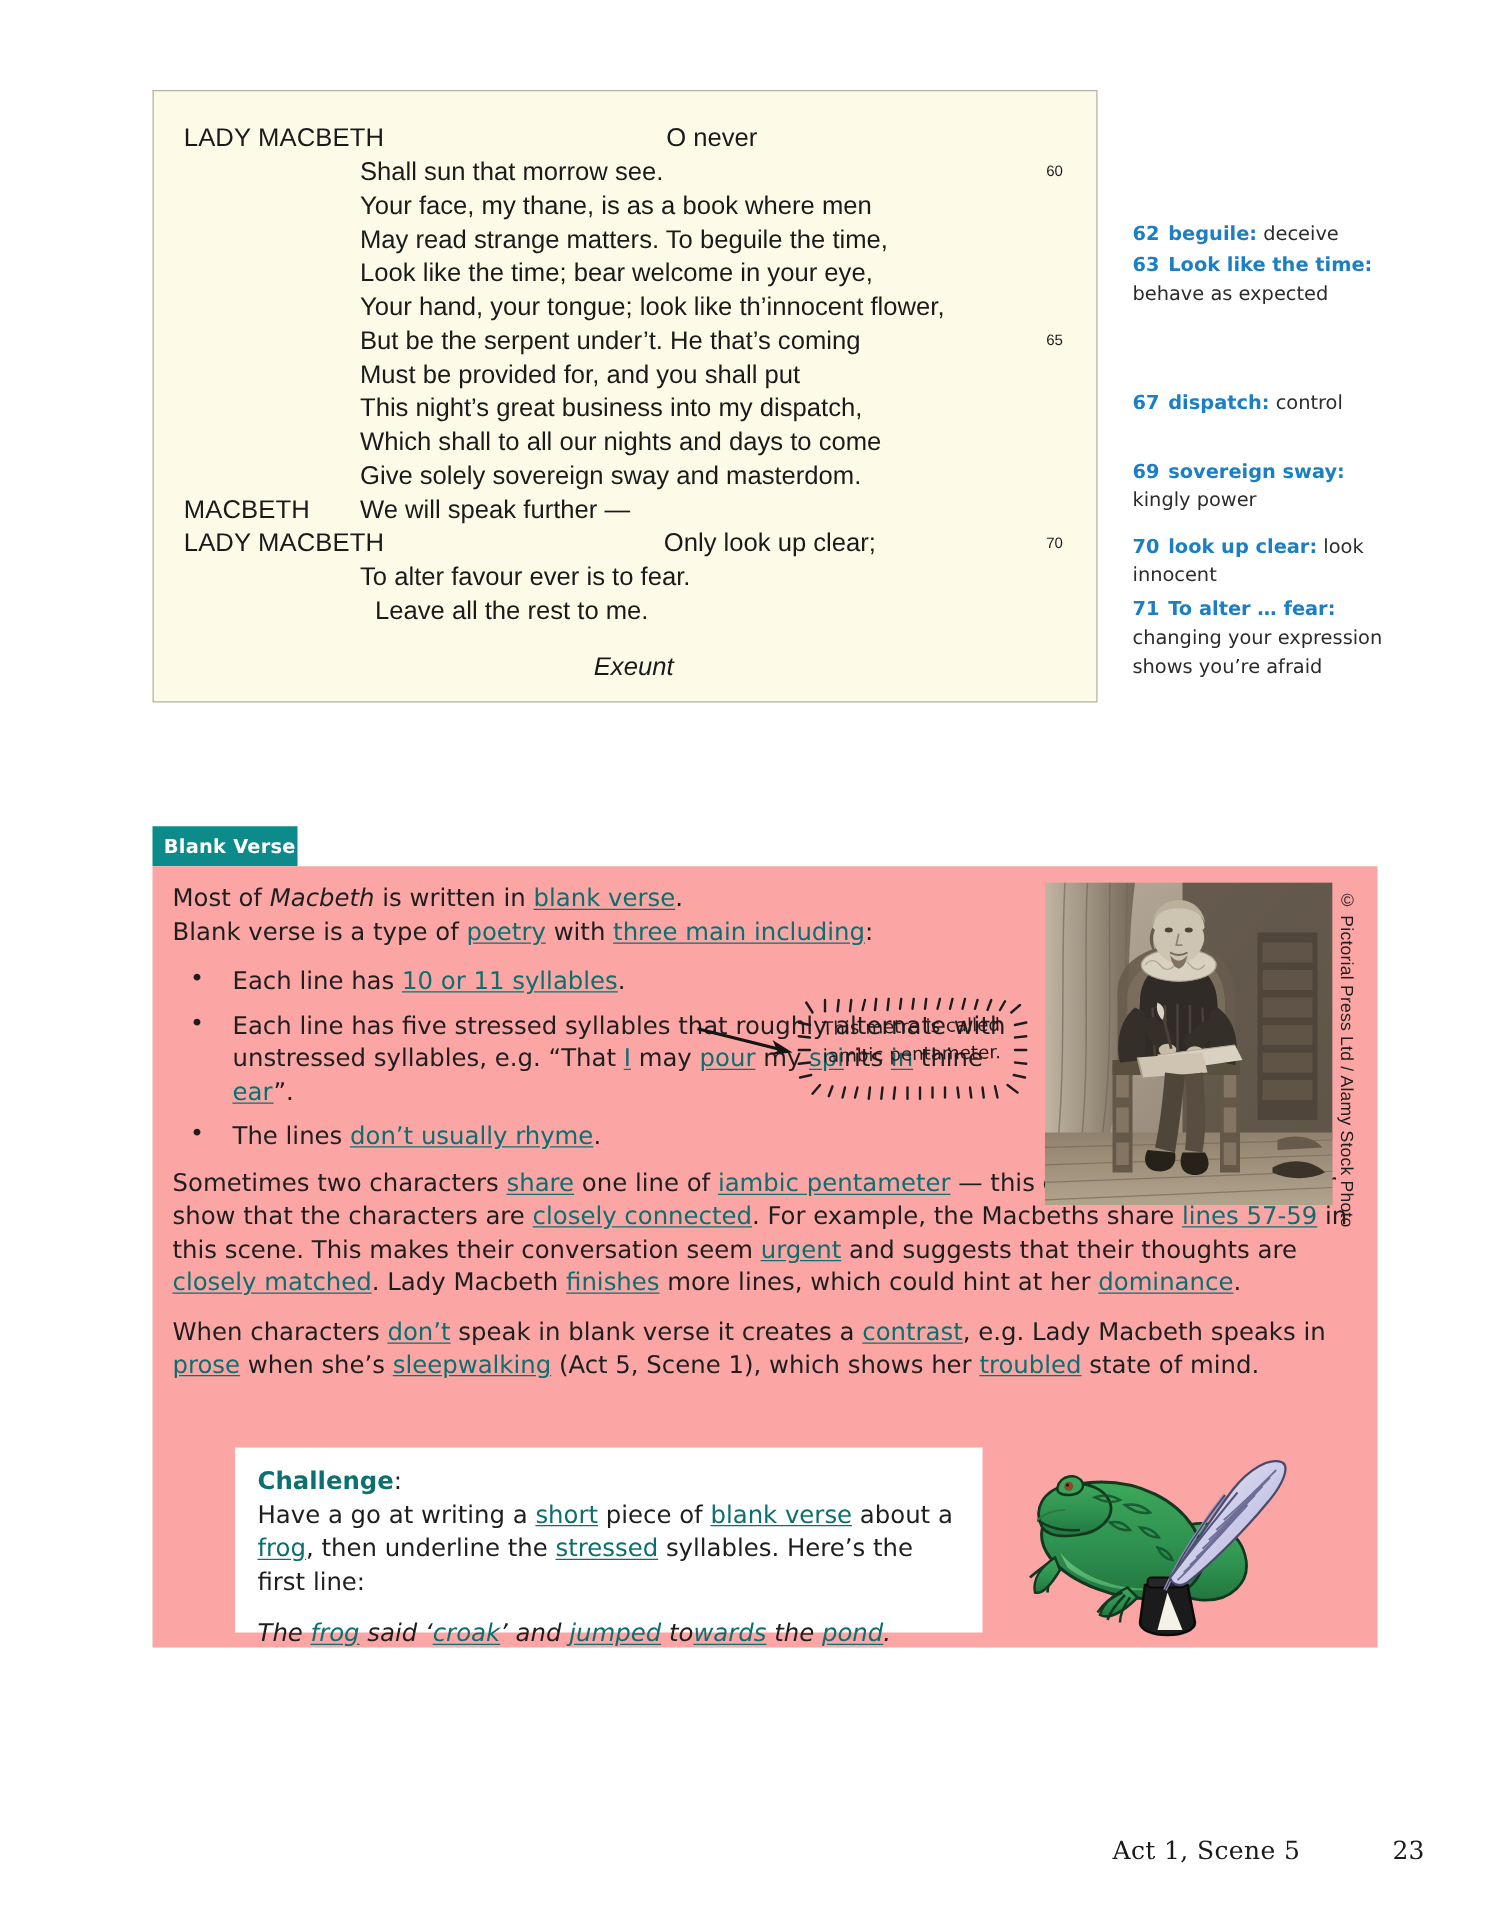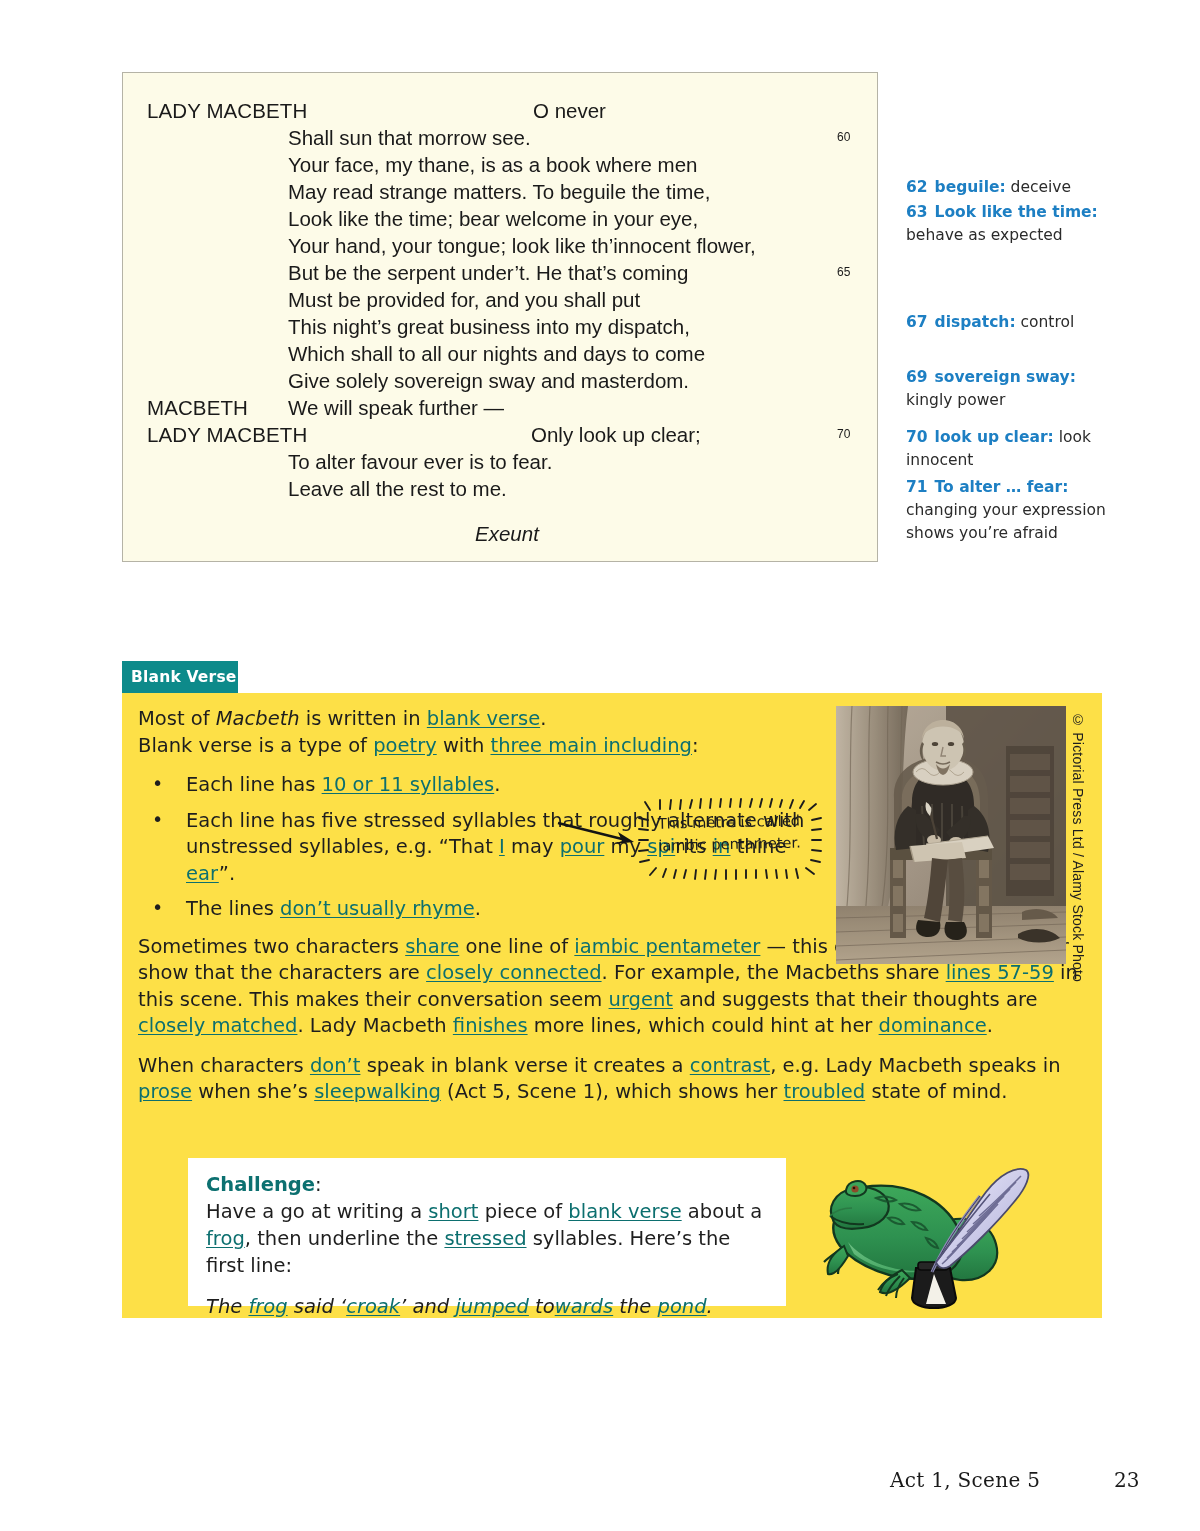--- a/index.html
+++ b/index.html
@@ -121,21 +121,21 @@
     padding-left: 9px;
     box-sizing: border-box;
     letter-spacing: 0.2px;
   }
   .bv-box {
     position: absolute;
     left: 122px;
     top: 693px;
     width: 980px;
     height: 625px;
-    background: #fde047;
+    background: #fca5a5;
   }
   .bv-text {
     position: absolute;
     left: 16px;
     top: 13px;
     width: 700px;
     font-family: "DejaVu Sans", sans-serif;
     font-size: 19.5px;
     color: #1e1e1e;
     line-height: 1.36;
@@ -311,21 +311,21 @@
         <span class="verse">We will speak further —</span>
       </div>
       <div class="speech-row" style="position: absolute; left: 0px; top: 348px; width: 100%;">
         <span class="speaker">LADY MACBETH</span>
         <span class="verse-shift2">Only look up clear;</span>
         <span class="lineno">70</span>
       </div>
       <div class="speech-row" style="position: absolute; left: 0px; top: 375px; width: 100%;">
         <span class="verse">To alter favour ever is to fear.</span>
       </div>
-      <div class="speech-row" style="position: absolute; left: 0px; top: 402px; width: 100%;">
+      <div class="speech-row" style="position: absolute; left: 12px; top: 402px; width: 100%;">
         <span class="verse">Leave all the rest to me.</span>
       </div>
       <div class="speech-row" style="position: absolute; left: 0px; top: 447px; width: 100%;">
         <span class="exeunt">Exeunt</span>
       </div>
     </div>
 </div>
 
 <div class="glossary" id="glossary" style="position: absolute; height: 380px;">
     <div class="gloss-entry" style="top: 0px;"><span class="gloss-num">62</span><span class="gloss-term">beguile:</span><span class="gloss-def"> deceive</span></div>

